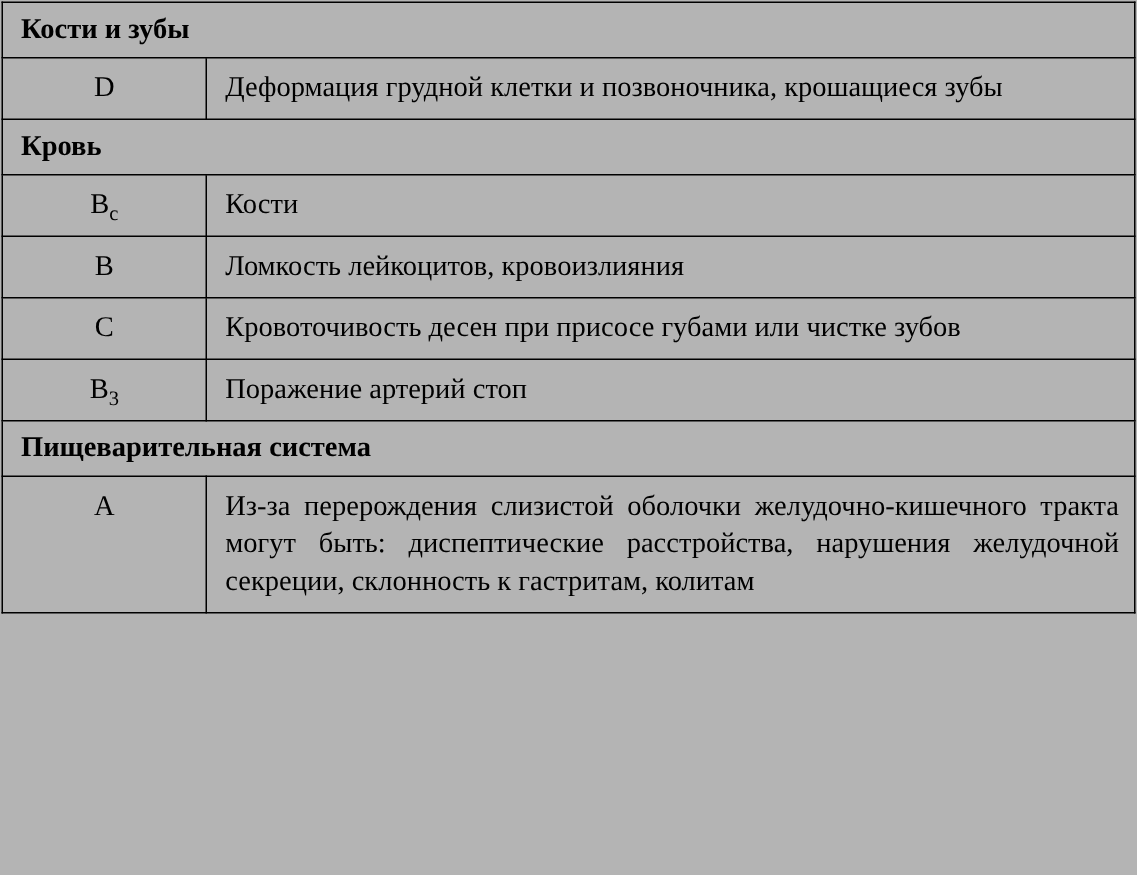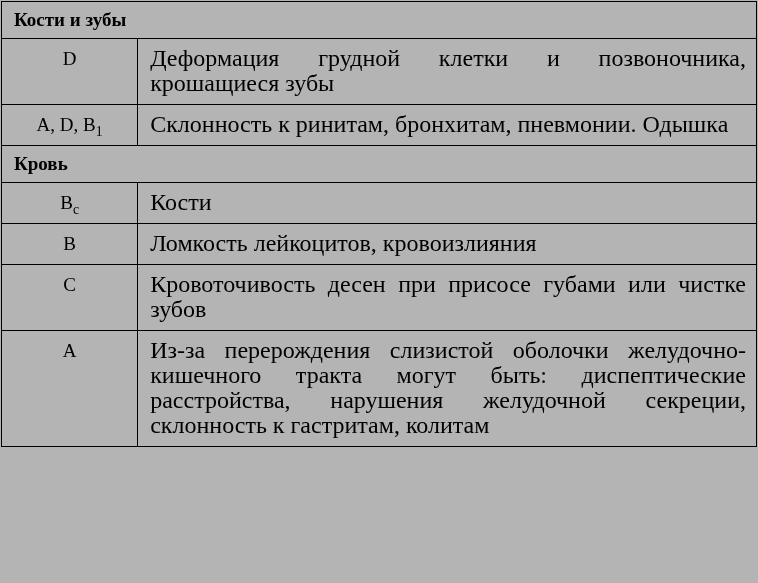--- a/index.html
+++ b/index.html
@@ -35,21 +35,21 @@
   col.c-desc { width: 618px; }
 
   td.code {
     text-align: center;
     font-size: 19px;
     line-height: 25px;
     padding: 7px 4px 7px 4px;
     white-space: nowrap;
   }
   td.desc {
-    font-size: 24px;
+    font-size: 19px;
     line-height: 25px;
     padding: 7px 10px 8px 12px;
     text-align: justify;
     text-justify: inter-word;
     hyphens: manual;
   }
   tr.section td.section-head {
     font-weight: bold;
     font-size: 19px;
     line-height: 24px;
@@ -76,24 +76,20 @@
       <tr class="section">
         <td class="section-head" colspan="2">Кости и зубы</td>
       </tr>
 
       <tr>
         <td class="code">D</td>
         <td class="desc">Деформация грудной клетки и позвоночника, крошащиеся зубы</td>
       </tr>
 
 
-      <tr>
-        <td class="code"><span>A, D, B</span><span class="sub">1</span></td>
-        <td class="desc">Склонность к ринитам, бронхитам, пневмонии. Одышка</td>
-      </tr>
 
       <tr class="section">
         <td class="section-head" colspan="2">Кровь</td>
       </tr>
 
 
       <tr>
         <td class="code"><span>В</span><span class="sub">с</span></td>
         <td class="desc">Кости</td>
       </tr>
@@ -101,21 +97,28 @@
       <tr>
         <td class="code"><span>В</span><span class="sub"></span></td>
         <td class="desc">Ломкость лейкоцитов, кровоизлияния</td>
       </tr>
 
       <tr>
         <td class="code"><span>С</span><span class="sub"></span></td>
         <td class="desc">Кровоточивость десен при присосе губами или чистке зубов</td>
       </tr>
 
+      <tr>
+        <td class="code"><span>В</span><span class="sub">3</span></td>
+        <td class="desc">Поражение артерий стоп</td>
+      </tr>
 
+      <tr class="section">
+        <td class="section-head" colspan="2">Пищеварительная система</td>
+      </tr>
 
       <tr>
         <td class="code">А</td>
         <td class="desc">Из-за перерождения слизистой оболочки желудочно-кишечного тракта могут быть: диспептические расстройства, нарушения желудочной секреции, склонность к гастритам, колитам</td>
       </tr>
 
     </tbody>
   </table>
 </div>
 

